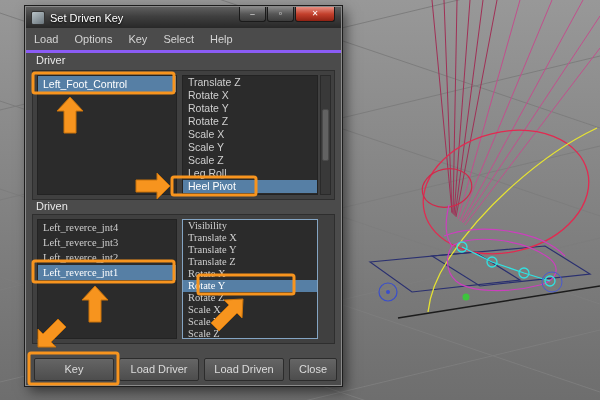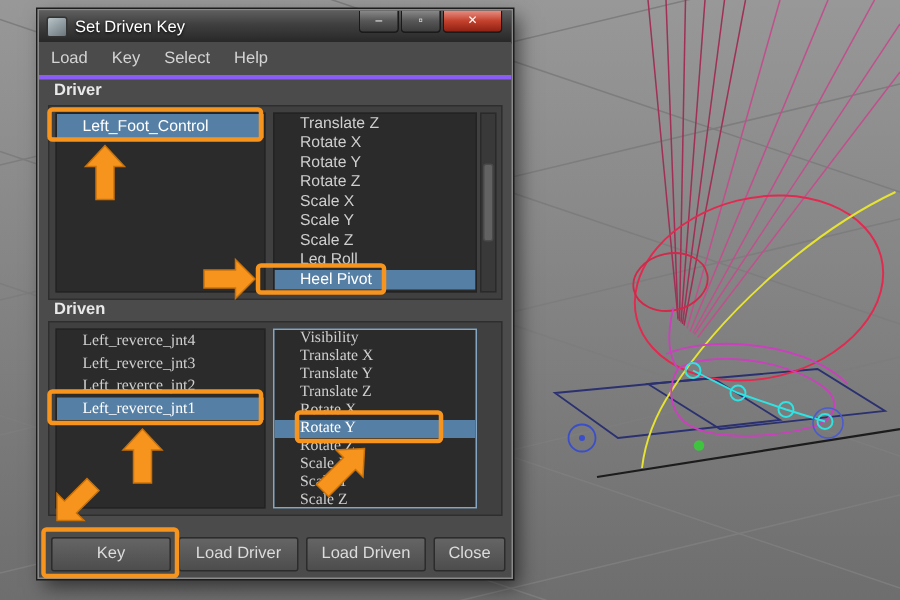--- a/index.html
+++ b/index.html
@@ -23,35 +23,35 @@
   .wbtn{height:14px;text-align:center;font-size:8px;line-height:13px;color:#fff;
     border:1px solid #1a1a1a;border-top:none;border-radius:0 0 3px 3px;margin-left:1px;
     background:linear-gradient(180deg,#8a8a8a,#565656 50%,#3c3c3c);cursor:default;}
   .wbtn.min,.wbtn.max{width:25px;}
   .wbtn.close{width:38px;background:linear-gradient(180deg,#e89083,#c3402c 50%,#8f2113);}
 
   .menubar{position:absolute;left:0;top:21px;right:0;height:22px;display:flex;
     align-items:center;background:#4b4b4b;border-bottom:3px solid #8b5cf6;}
   .menu-item{color:#d4d4d4;font-size:11px;padding:0 8px;line-height:22px;}
 
-  .section-label{position:absolute;left:10px;color:#e9e9e9;font-size:11px;font-weight:bold;}
+  .section-label{position:absolute;left:10px;color:#e9e9e9;font-size:11px;font-weight:normal;}
   .lbl-driver{top:47px;}
   .lbl-driven{top:193px;}
 
   .panel{position:absolute;left:6px;width:303px;height:130px;background:#404040;
     border:1px solid #2e2e2e;box-sizing:border-box;}
   .driver-panel{top:63px;}
   .driven-panel{top:207px;}
 
   .listbox{position:absolute;top:4px;bottom:4px;background:#2b2b2b;
     border:1px solid #232323;box-sizing:border-box;overflow:hidden;}
   .obj-list{left:4px;width:140px;}
   .attr-list{left:149px;width:136px;}
   .attr-list.focused{border-color:#84a5c4;font-family:Liberation Serif, serif;}
-  .row{color:#cfcfcf;font-size:10.5px;padding-left:17px;white-space:nowrap;}
+  .row{color:#cfcfcf;font-size:10.5px;padding-left:5px;white-space:nowrap;}
   .row.selected{background:#567fa5;color:#ffffff;}
   .driver-panel .obj-list .row{height:16px;line-height:16px;}
   .driver-panel .attr-list .row{height:13px;line-height:13px;}
   .driven-panel .obj-list .row{height:15px;line-height:15px;font-family:Liberation Serif, serif;}
   .driven-panel .attr-list .row{height:12px;line-height:12px;}
 
   .scrollbar{position:absolute;right:3px;top:4px;bottom:4px;width:11px;
     background:#393939;border:1px solid #2a2a2a;box-sizing:border-box;}
   .scrollbar .thumb{position:absolute;left:1px;right:1px;top:28%;height:44%;
     background:#626262;border:1px solid #4a4a4a;border-radius:2px;box-sizing:border-box;}
@@ -139,20 +139,21 @@
       <span class="title">Set Driven Key</span>
       <div class="win-btns">
         <div class="wbtn min">–</div>
         <div class="wbtn max">▫</div>
         <div class="wbtn close">✕</div>
       </div>
     </div>
 
     <div class="menubar">
       <span class="menu-item">Load</span>
+      <span class="menu-item">Options</span>
       <span class="menu-item">Key</span>
       <span class="menu-item">Select</span>
       <span class="menu-item">Help</span>
     </div>
 
     <div class="section-label lbl-driver">Driver</div>
     <div class="panel driver-panel">
       <div class="listbox obj-list">
         <div class="row selected">Left_Foot_Control</div>
       </div>

